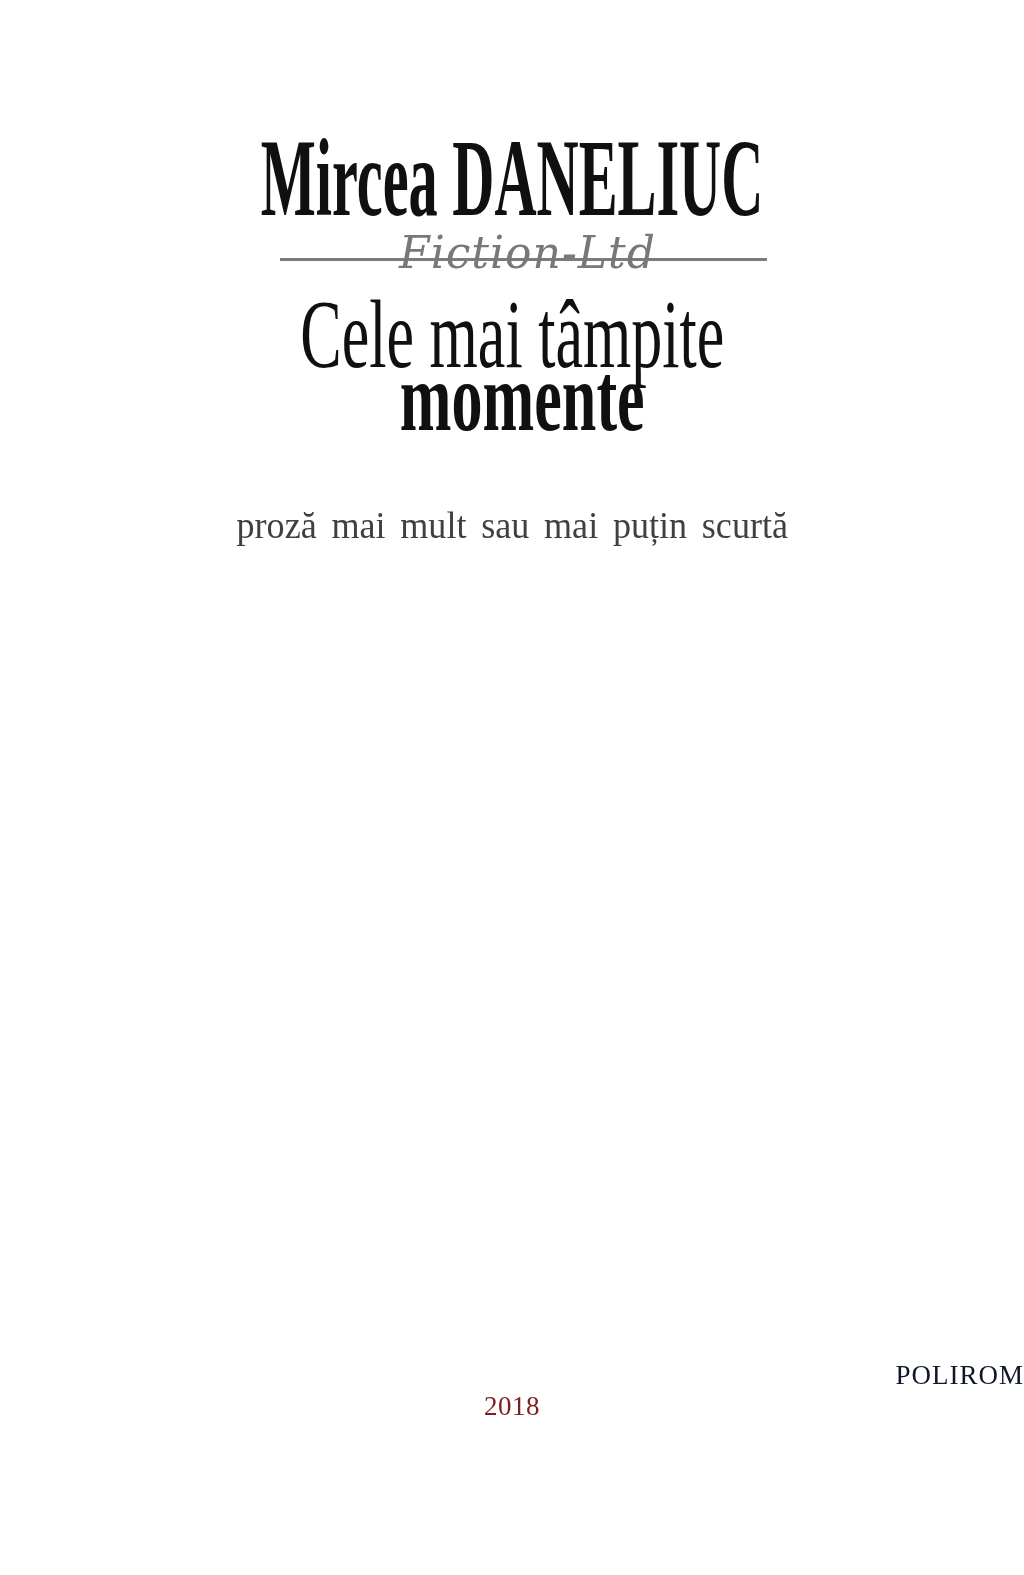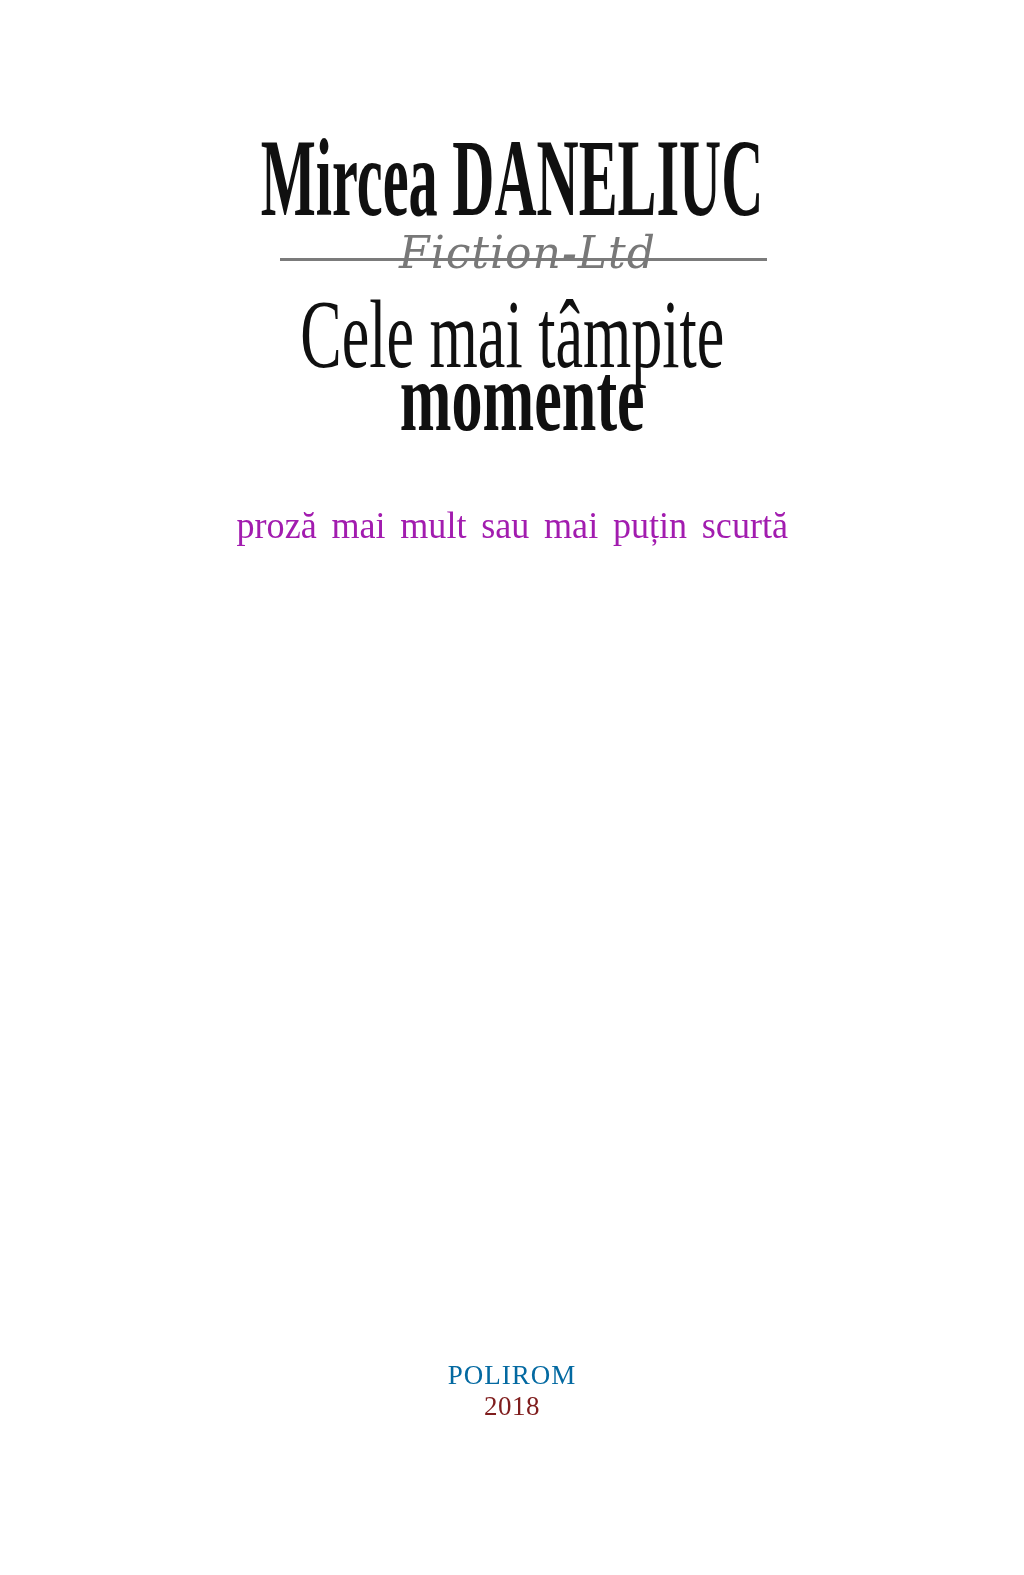--- a/index.html
+++ b/index.html
@@ -68,34 +68,35 @@
   }
   .condense-title {
     display: inline-block;
     transform: scaleX(0.64);
     transform-origin: 50% 0;
   }
   
   .subtitle {
     top: 506px;
     font-size: 38px;
-    color: #a21caf;
+    color: #404040;
     word-spacing: 6px;
   }
   .condense-subtitle {
     display: inline-block;
     transform: scaleX(0.95);
     transform-origin: 50% 0;
   }
   
   .publisher {
     top: 1362px;
     font-size: 27px;
     letter-spacing: 1px;
-    color: #0369a1;
+    color: #0f172a;
+    text-align: right;
   }
   .year {
     top: 1393px;
     font-size: 27px;
     letter-spacing: 0.5px;
     color: #7f1d1d;
   }
 </style>
 </head>
 <body>

